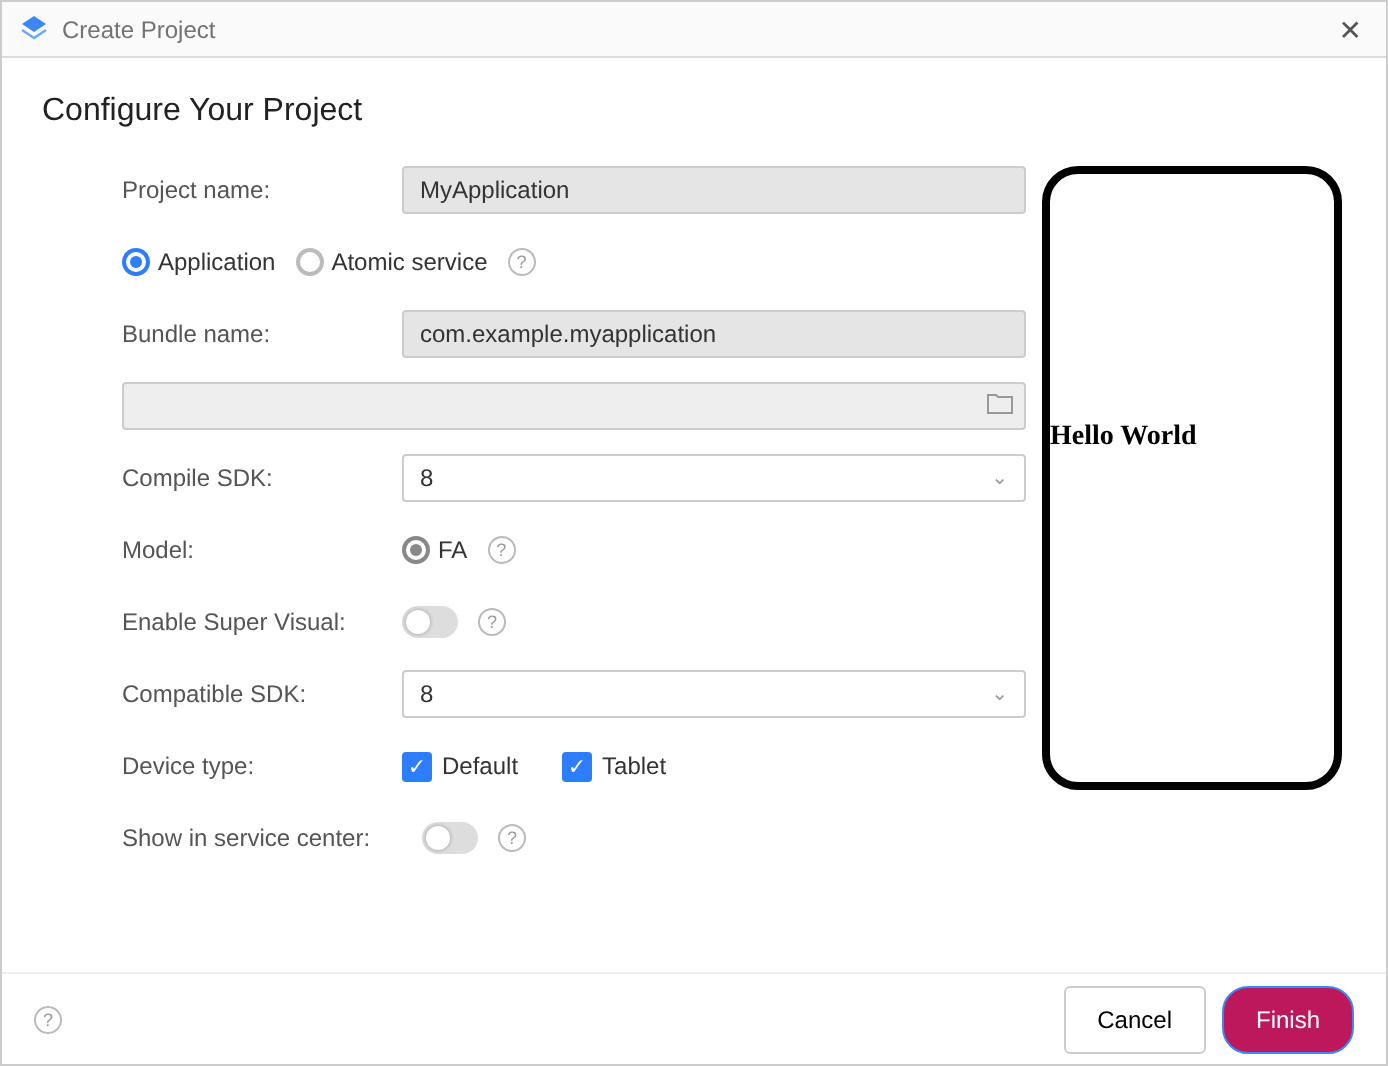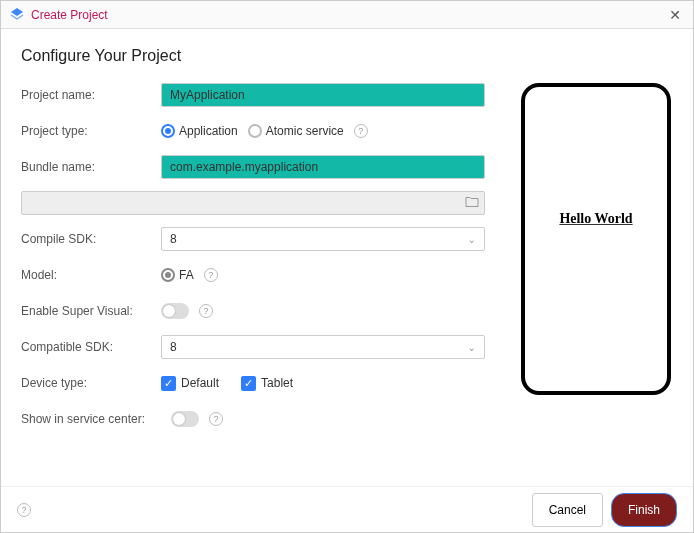--- a/index.html
+++ b/index.html
@@ -22,58 +22,57 @@
     border-bottom: 1px solid #ddd;
     display: flex;
     align-items: center;
     padding: 0 8px;
     background: #fafafa;
   }
   .titlebar-icon {
     width: 16px; height: 16px;
     margin-right: 6px;
   }
-  .titlebar-title { font-size: 12px; color: #be185d; flex: 1; }
+  .titlebar-title { font-size: 12px; color: #737373; flex: 1; }
   .close-x { font-size: 14px; color: #555; cursor: pointer; padding: 0 4px; }
 
   .content {
     flex: 1;
     padding: 18px 22px 10px 20px;
     display: flex;
     flex-direction: column;
   }
   .heading {
     font-size: 16px;
     color: #222;
     margin-bottom: 18px;
   }
   .main-row {
     display: flex;
-    gap: 36px;
+    gap: 8px;
+    margin-left: 40px;
   }
   .form-col {
     flex: 1;
   }
   .preview-col {
     width: 150px;
     display: flex;
     justify-content: center;
     align-items: flex-start;
   }
   .phone {
     width: 150px;
     height: 312px;
     border: 4px solid #000;
     border-radius: 18px;
     background: #fff;
     display: flex;
     align-items: center;
-    justify-content: center;
     position: relative;
-    text-decoration: underline;
   }
   .phone-text {
     font-weight: bold;
     font-size: 14px;
     color: #000;
     margin-top: -40px;
     font-family: Georgia, 'Times New Roman', serif;
   }
 
   .field {
@@ -94,21 +93,21 @@
     gap: 10px;
   }
   .text-input {
     width: 100%;
     height: 24px;
     border: 1px solid #ccc;
     border-radius: 2px;
     padding: 0 8px;
     font-size: 12px;
     color: #333;
-    background: #14b8a6;
+    background: #e5e5e5;
   }
   .text-input.disabled {
     background: #eee;
     color: #999;
   }
   .save-wrap { position: relative; width: 100%; }
   .folder-icon {
     position: absolute;
     right: 6px; top: 50%;
     transform: translateY(-50%);
@@ -205,21 +204,21 @@
     border: 1px solid #ccc;
     background: #fff;
     border-radius: 3px;
     font-size: 12px;
     margin-left: 8px;
     cursor: pointer;
     display: inline-flex;
     align-items: center;
   }
   .btn.primary {
-    background: #7f1d1d;
+    background: #be185d;
     border-color: #3d87f5;
     color: #fff;
     border-radius: 13px;
   }
 </style>
 </head>
 <body>
 
 <div class="window">
 
@@ -241,21 +240,20 @@
       <div class="form-col">
 
         <div class="field">
           <div class="field-label">Project name:</div>
           <div class="field-ctrl">
             <input class="text-input" value="MyApplication" style="">
           </div>
         </div>
 
         <div class="field">
-          <div class="field-label">Project type:</div>
           <div class="field-ctrl">
             <span class="radio">
               <span class="radio-circle checked">
                   <span class="radio-dot"></span>
                 </span>
               <span>Application</span>
             </span>
             <span class="radio">
               <span class="radio-circle"></span>
               <span>Atomic service</span>

